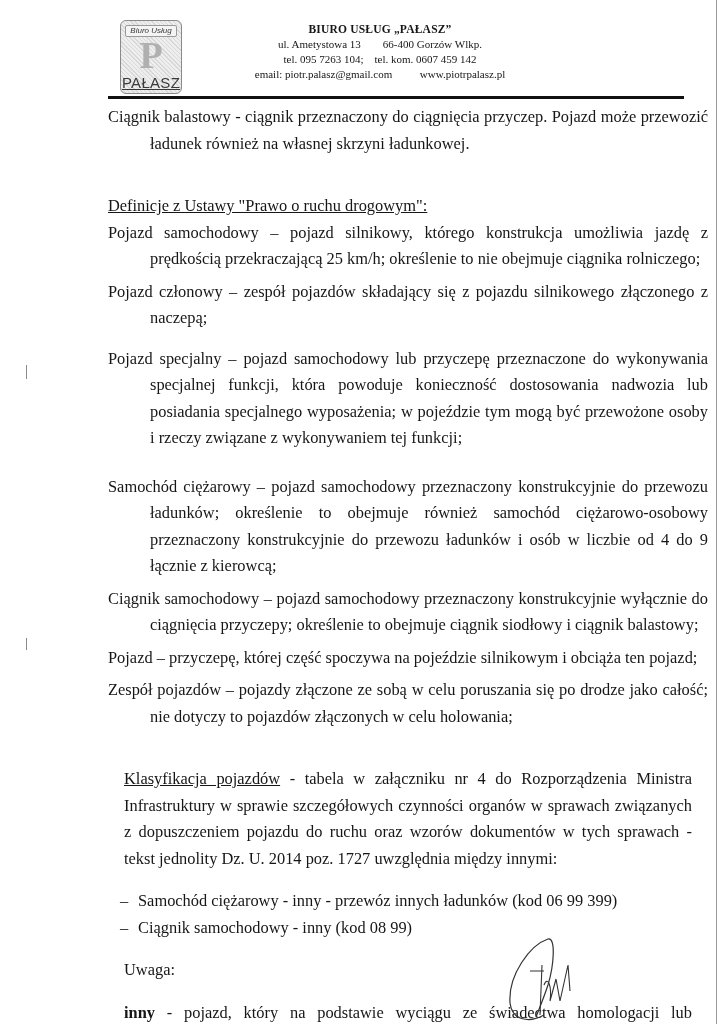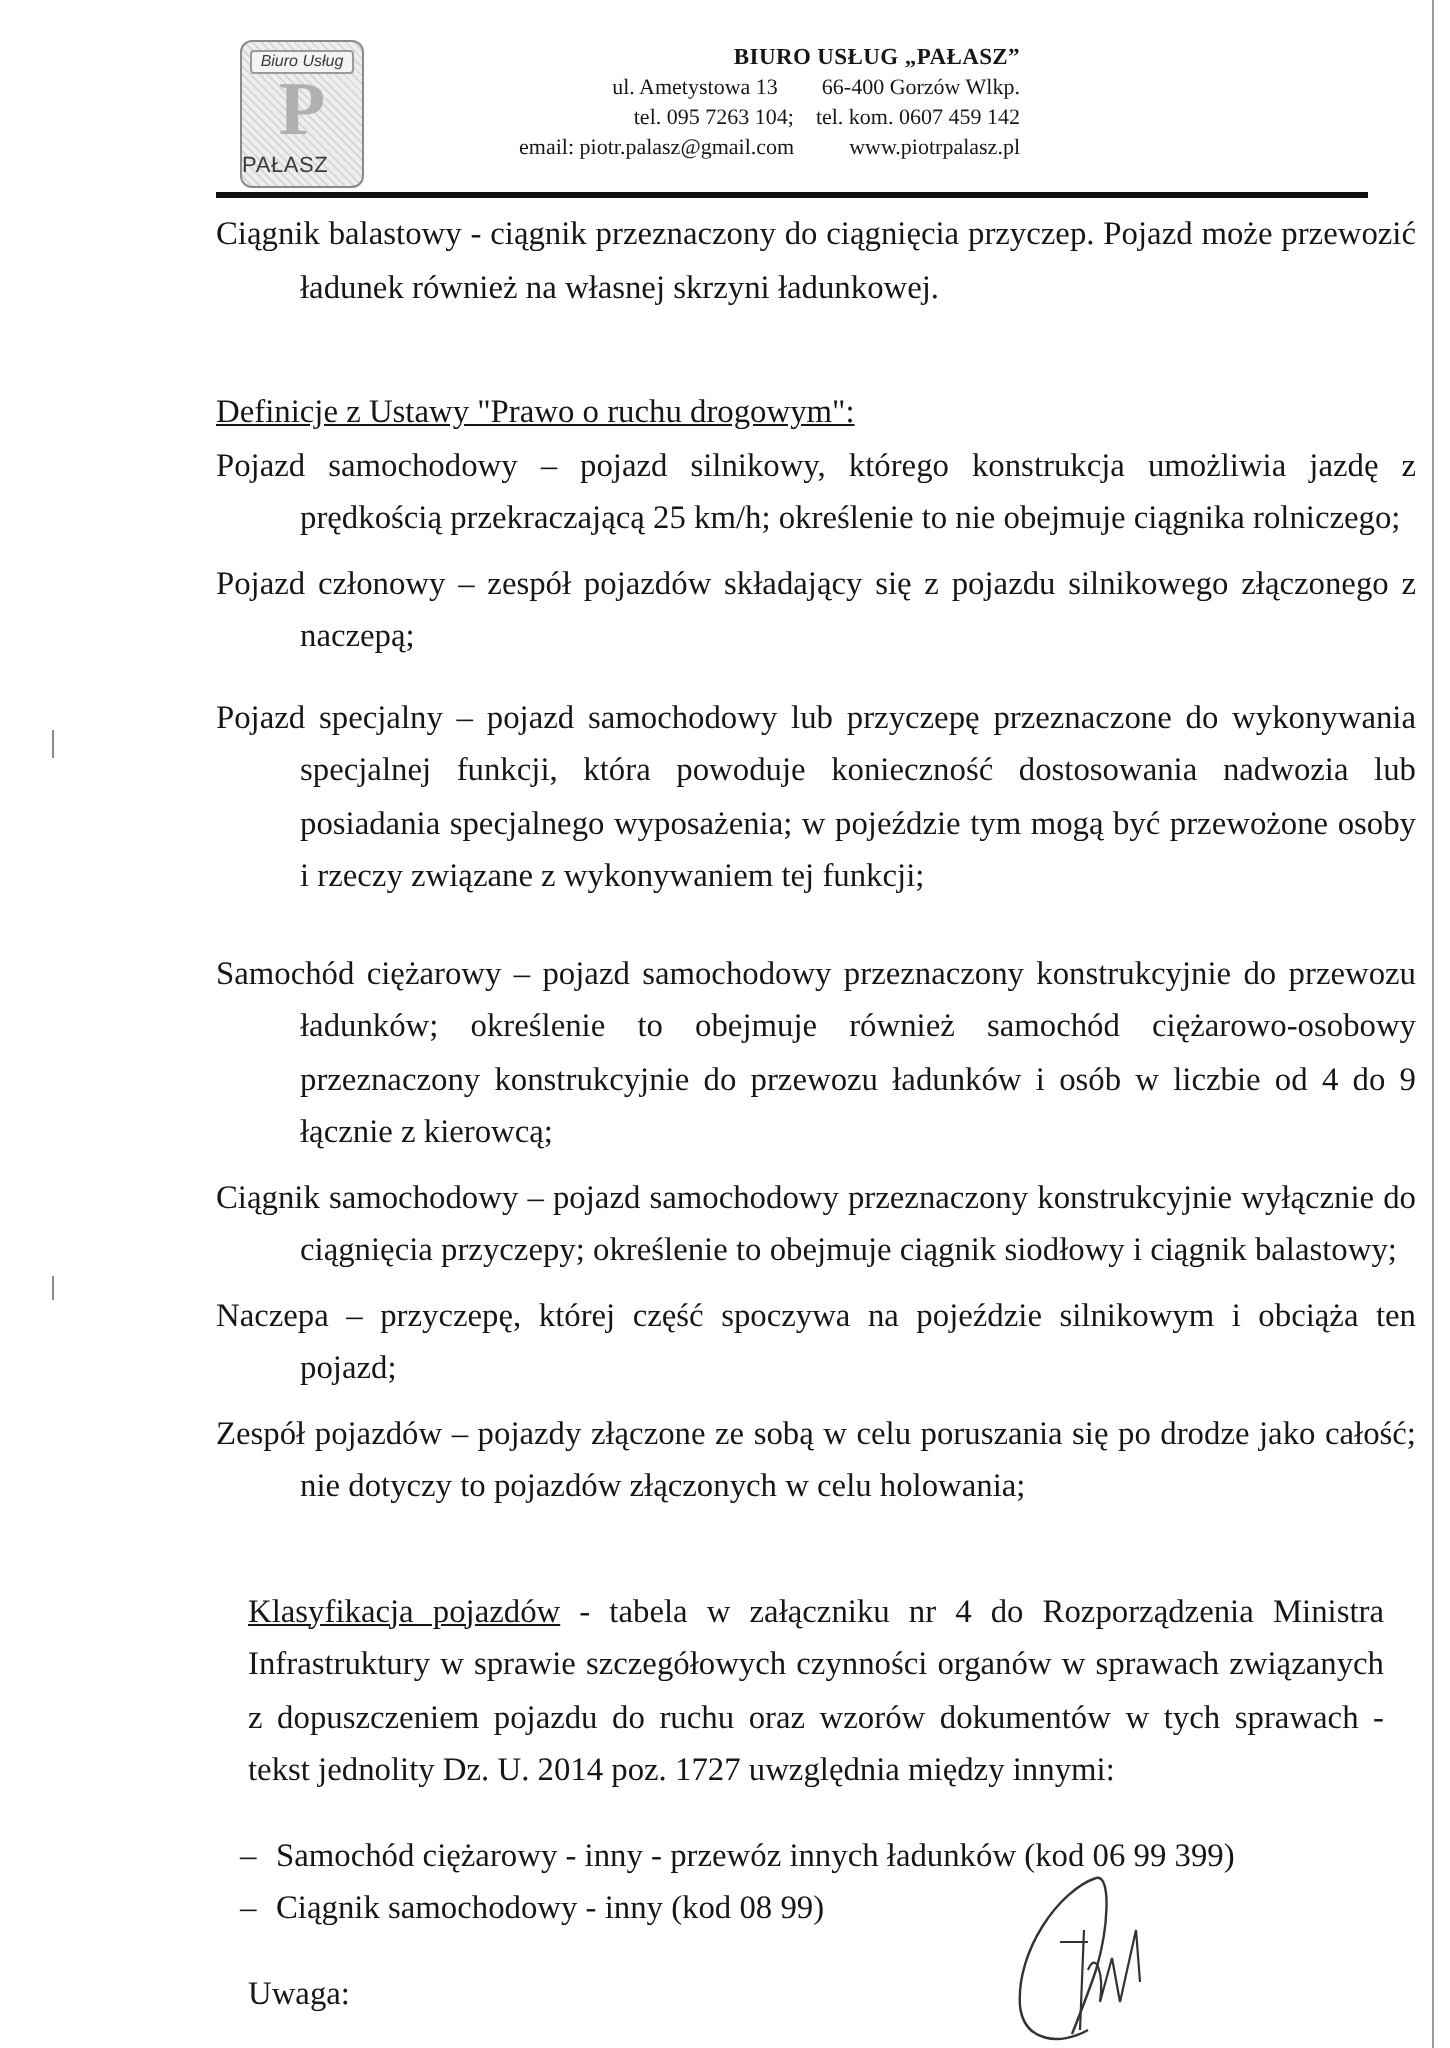--- a/index.html
+++ b/index.html
@@ -25,25 +25,25 @@
   .logo-top {
     position: absolute; left: 4px; top: 4px; right: 4px; text-align: center;
     font-size: 8px; background: #f4f4f4; border: 1px solid #9a9a9a; border-radius: 2px; line-height: 10px; font-style: italic;
   }
   .logo-p {
     position: absolute; left: 0; right: 0; top: 14px; text-align: center;
     font-size: 38px; font-weight: bold; color: #b0b0b0; line-height: 40px;
     font-family: "Liberation Serif", serif;
   }
   .logo-bottom {
-    position: absolute; left: 0; right: 0; bottom: 4px; text-align: left;
-    font-size: 11px; letter-spacing: 0.3px; line-height: 12px;
+    position: absolute; left: 0; right: 0; bottom: 4px; text-align: center;
+    font-size: 15px; letter-spacing: 0.3px; line-height: 12px; text-decoration: underline;
   }
   .company {
-    position: absolute; left: 250px; top: 22px; width: 260px; text-align: right;
+    position: absolute; left: 250px; top: 22px; width: 260px; text-align: center;
     font-size: 11px; line-height: 15px;
   }
   .company .name { font-weight: bold; font-size: 11.5px; letter-spacing: 0.2px; }
   .company .row { white-space: pre; }
   .header-rule {
     position: absolute; left: 108px; top: 96px; width: 576px; height: 3px;
     background: #111111;
   }
 
   
@@ -100,21 +100,21 @@
   <p class="def"><b>Pojazd samochodowy</b><span> – pojazd silnikowy, którego konstrukcja umożliwia jazdę z prędkością przekraczającą 25 km/h; określenie to nie obejmuje ciągnika rolniczego;</span></p>
   <div class="spacer-sm"></div>
   <p class="def"><b>Pojazd członowy</b><span> – zespół pojazdów składający się z pojazdu silnikowego złączonego z naczepą;</span></p>
   <div class="spacer-md"></div>
   <p class="def"><b>Pojazd specjalny</b><span> – pojazd samochodowy lub przyczepę przeznaczone do wykonywania specjalnej funkcji, która powoduje konieczność dostosowania nadwozia lub posiadania specjalnego wyposażenia; w pojeździe tym mogą być przewożone osoby i rzeczy związane z wykonywaniem tej funkcji;</span></p>
   <div class="spacer-lg" style="height:22px"></div>
   <p class="def"><b>Samochód ciężarowy</b><span> – pojazd samochodowy przeznaczony konstrukcyjnie do przewozu ładunków; określenie to obejmuje również samochód ciężarowo-osobowy przeznaczony konstrukcyjnie do przewozu ładunków i osób w liczbie od 4 do 9 łącznie z kierowcą;</span></p>
   <div class="spacer-sm"></div>
   <p class="def"><b>Ciągnik samochodowy</b><span> – pojazd samochodowy przeznaczony konstrukcyjnie wyłącznie do ciągnięcia przyczepy; określenie to obejmuje ciągnik siodłowy i ciągnik balastowy;</span></p>
   <div class="spacer-sm"></div>
-  <p class="def"><b>Naczepa</b><span> – przyczepę, której część spoczywa na pojeździe silnikowym i obciąża ten pojazd;</span></p>
+  <p class="def"><b>Pojazd</b><span> – przyczepę, której część spoczywa na pojeździe silnikowym i obciąża ten pojazd;</span></p>
   <div class="spacer-sm"></div>
   <p class="def"><b>Zespół pojazdów</b><span> – pojazdy złączone ze sobą w celu poruszania się po drodze jako całość; nie dotyczy to pojazdów złączonych w celu holowania;</span></p>
 
   <div class="spacer-lg" style="height:20px"></div>
 
   <p class="para"><span class="u">Klasyfikacja pojazdów</span><span> - tabela w załączniku nr 4 do Rozporządzenia Ministra Infrastruktury w sprawie szczegółowych czynności organów w sprawach związanych z dopuszczeniem pojazdu do ruchu oraz wzorów dokumentów w tych sprawach - tekst jednolity Dz. U. 2014 poz. 1727 uwzględnia między innymi:</span></p>
   <ul class="list">
     <li><span class="dash">–</span><span>Samochód ciężarowy - inny - przewóz innych ładunków (kod 06 99 399)</span></li>
     <li><span class="dash">–</span><span>Ciągnik samochodowy - inny (kod 08 99)</span></li>
   </ul>

